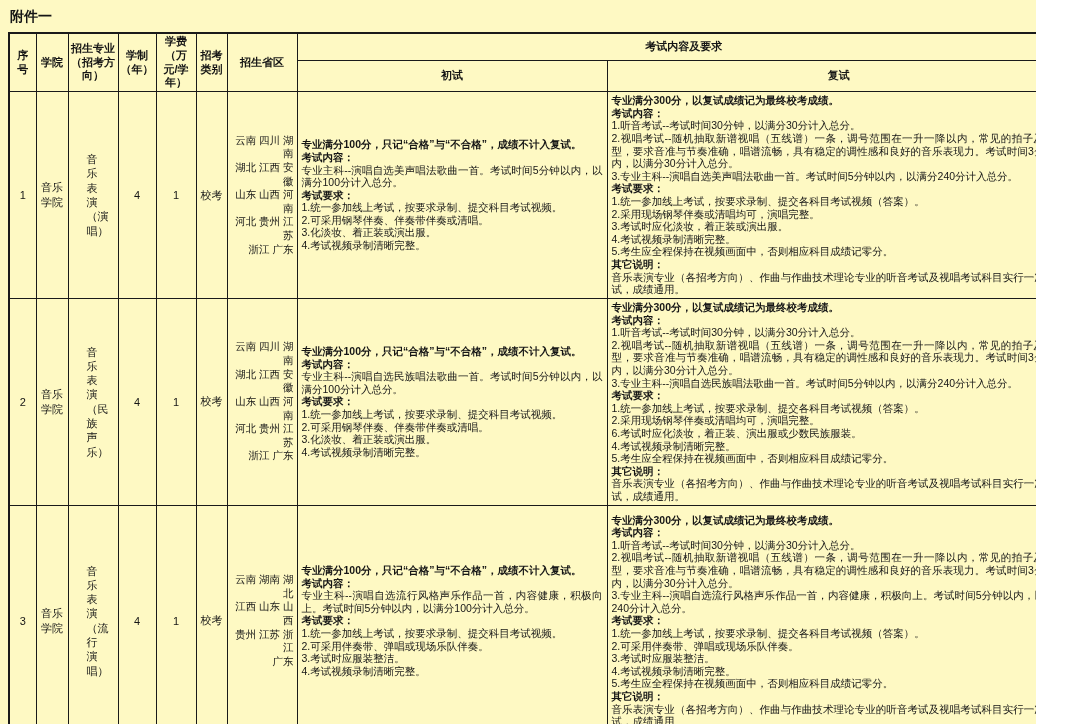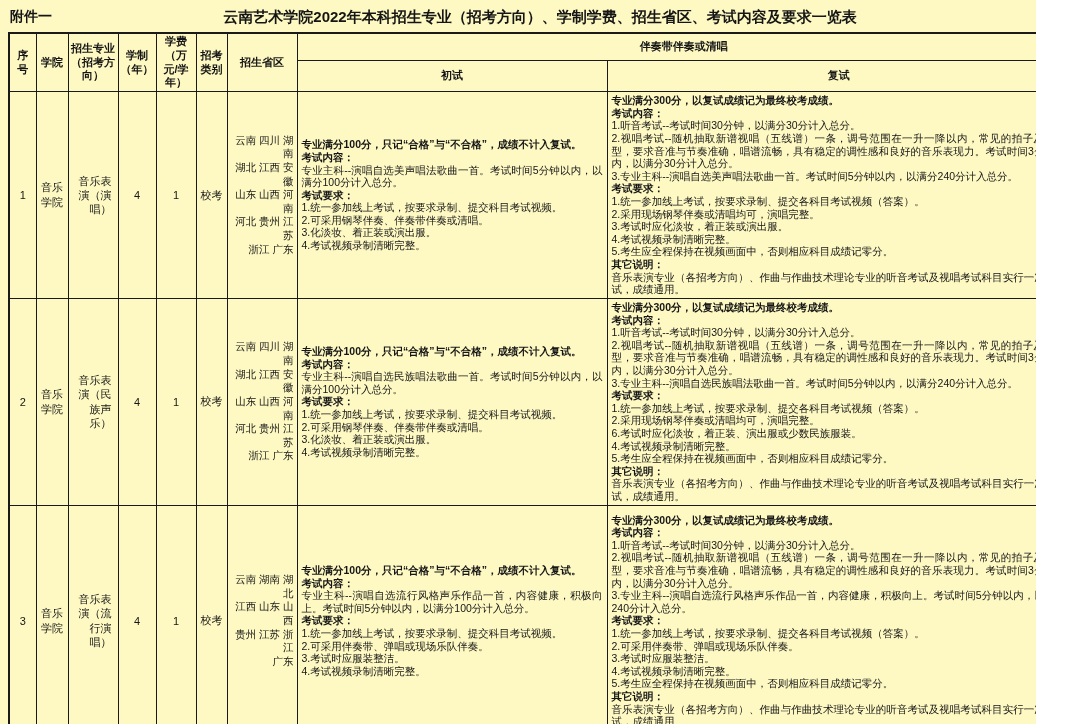--- a/index.html
+++ b/index.html
@@ -25,42 +25,41 @@
   th {
     font-size:11px; font-weight:bold; text-align:center;
     vertical-align:middle; line-height:1.25; padding:1px 2px;
   }
   tr.hrow-top th { height:20px; }
   tr.hrow-sub th { height:24px;margin-top:48px; }
   td.c-center {
     font-size:11px; text-align:center; vertical-align:middle; padding:1px 2px;
   }
   td.c-major {
-    font-size:11px; text-align:right; vertical-align:middle;
-    padding:1px 6px; line-height:1.3;
+    font-size:11px; text-align:left; vertical-align:middle;
+    padding:1px 18px; line-height:1.3;
   }
   td.provinces {
     font-size:10.5px; text-align:right; vertical-align:middle;
     white-space:pre-line; line-height:1.3; padding:2px 3px;
   }
   td.detail {
     font-size:10.5px; text-align:justify; vertical-align:middle;
     line-height:12.6px; padding:2px 4px;margin-left:8px;
   }
   td.detail .bold { font-weight:bold; }
   tbody tr:nth-child(1) { height:207px; }
   tbody tr:nth-child(2) { height:205px; }
   tbody tr:nth-child(3) { height:232px; }
 </style>
 </head>
 <body>
 
 <div class="page">
   <div class="attachment">附件一</div>
-  <div class="title">云南艺术学院2022年本科招生专业（招考方向）、学制学费、招生省区、考试内容及要求一览表</div>
 
   <table class="main">
     <colgroup>
       <col style="width:27px">
         <col style="width:32px">
         <col style="width:50px">
       <col style="width:38px">
         <col style="width:40px">
         <col style="width:31px">
       <col style="width:70px">
@@ -69,21 +68,21 @@
     </colgroup>
     <thead>
       <tr class="hrow-top">
         <th rowspan="2">序号</th>
         <th rowspan="2">学院</th>
         <th rowspan="2">招生专业（招考方向）</th>
         <th rowspan="2">学制（年）</th>
         <th rowspan="2">学费（万元/学年）</th>
         <th rowspan="2">招考类别</th>
         <th rowspan="2">招生省区</th>
-        <th colspan="2">伴奏带伴奏或清唱</th>
+        <th colspan="2">考试内容及要求</th>
       </tr>
       <tr class="hrow-sub">
         <th>初试</th>
         <th>复试</th>
       </tr>
     </thead>
     <tbody>
         <tr>
           <td class="c-center">1</td>
           <td class="c-center">音乐学院</td>

